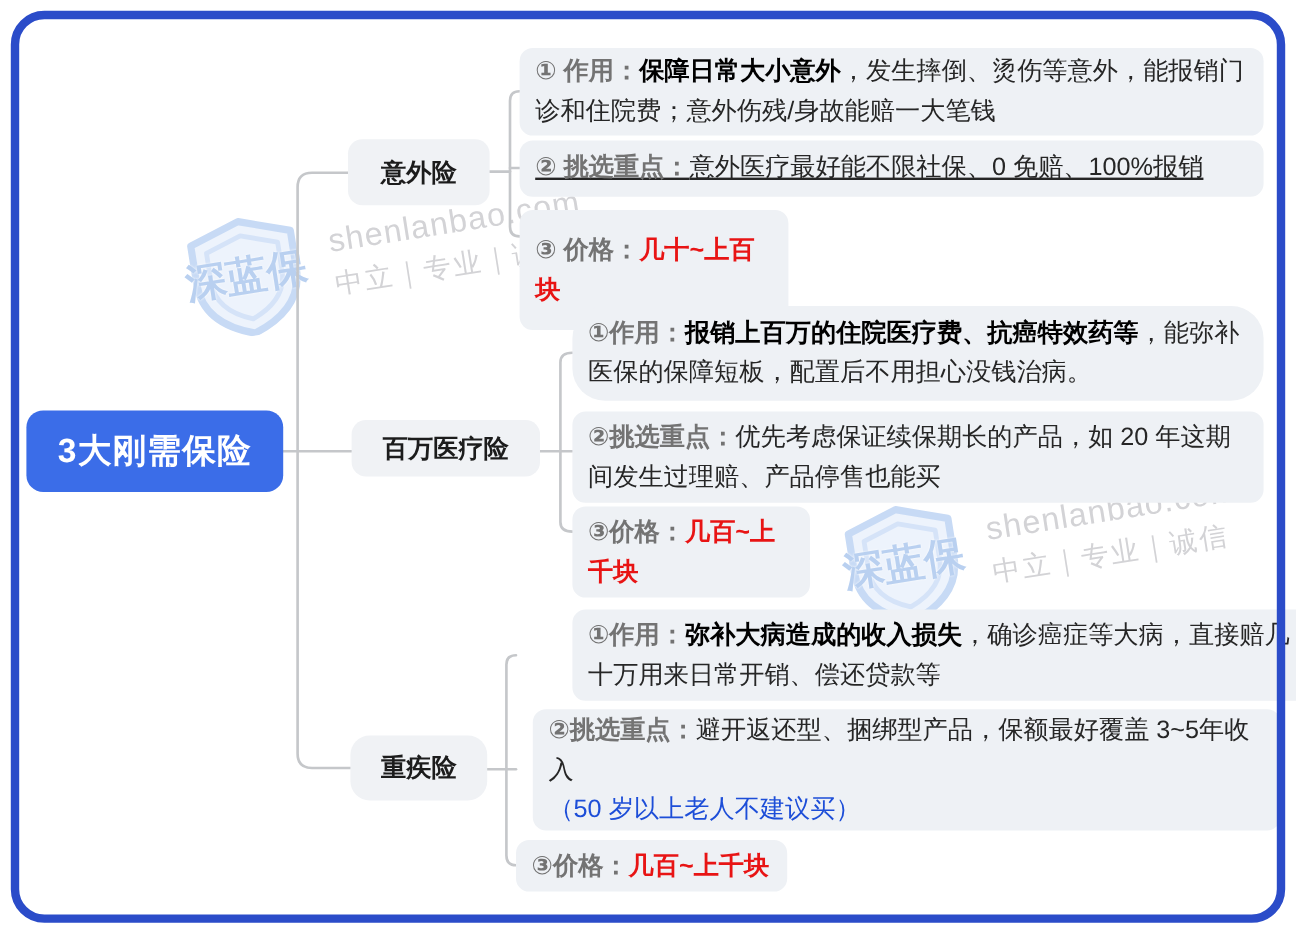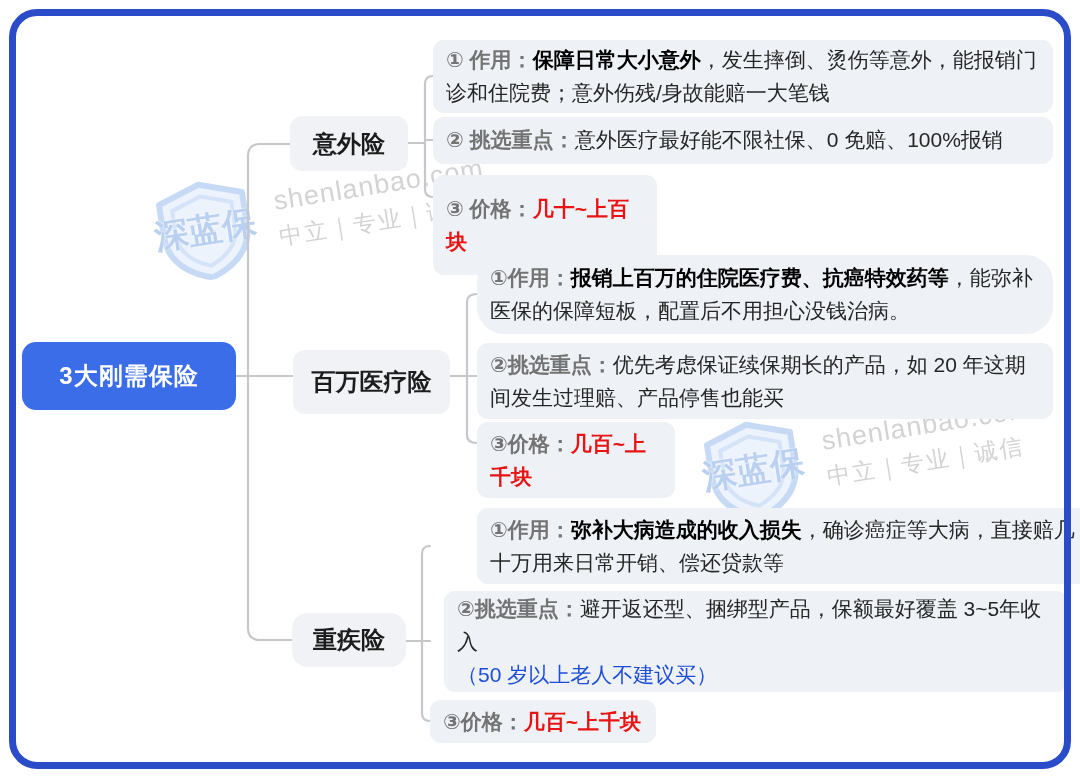--- a/index.html
+++ b/index.html
@@ -6,39 +6,39 @@
   html,body { width:1080px; height:778px; background:#ffffff; font-family:"Liberation Sans","DejaVu Sans",sans-serif; }
   #canvas { position:relative; width:1080px; height:778px; background:#ffffff; overflow:hidden; }
 
   .page-border { position:absolute; left:9px; top:9px; width:1062px; height:760px;
     border:7px solid #2b4cc9; border-radius:28px; pointer-events:none; z-index:5; }
 
   svg.connectors { position:absolute; left:0; top:0; z-index:1; pointer-events:none; }
 
   .root-node { position:absolute; left:22px; top:342px; width:214px; height:68px;
     background:#3b6de8; border-radius:14px; display:flex; align-items:center; justify-content:center;
-    color:#ffffff; font-size:24px; font-weight:700; z-index:3; letter-spacing:1px; }
+    color:#ffffff; font-size:28px; font-weight:700; z-index:3; letter-spacing:1px; }
 
   .branch-node { position:absolute; background:#f0f2f5; border-radius:12px;
     display:flex; align-items:center; justify-content:center;
-    color:#1c1c1c; font-size:24px; font-weight:700; z-index:3; }
+    color:#1c1c1c; font-size:21px; font-weight:700; z-index:3; }
   .node-accident { left:290px; top:116px; width:118px; height:55px; }
-  .node-medical  { left:293px; top:350px; width:157px; height:64px; }
+  .node-medical  { left:293px; top:350px; width:157px; height:47px; }
   .node-critical { left:292px; top:613px; width:114px; height:54px;border-radius:16px; }
 
   .detail-box { position:absolute; background:#eef1f5; border-radius:11px;
     font-size:21px; line-height:33px; color:#262626; z-index:2; }
   .seg-label { color:#737373; font-weight:700; }
   .seg-bold { color:#000000; font-weight:700; }
   .seg-normal { color:#262626; font-weight:400; }
   .seg-price { color:#e81414; font-weight:700; }
   .seg-note { color:#1d4ed8; font-weight:400; display:block; }
 
   .box-a1 { left:433px; top:40px;  width:620px; min-height:73px;  padding:3px 13px; }
-  .box-a2 { left:433px; top:117px; width:620px; min-height:47px;  padding:6px 13px; }
+  .box-a2 { left:433px; top:117px; width:620px; min-height:47px;  padding:6px 13px;text-decoration:underline; }
   .box-a3 { left:433px; top:175px; width:224px; min-height:42px;  padding:17px 13px; }
   .box-b1 { left:477px; top:255px; width:576px; min-height:79px;  padding:6px 13px;border-radius:27px; }
   .box-b2 { left:477px; top:343px; width:576px; min-height:76px;  padding:5px 13px; }
   .box-b3 { left:477px; top:422px; width:198px; min-height:43px;  padding:5px 13px; }
   .box-c1 { left:430px; top:508px; width:623px; min-height:76px;  padding:5px 13px;margin-left:47px; }
   .box-c2 { left:430px; top:591px; width:623px; min-height:100px; padding:1px 13px;margin-left:14px; }
   .box-c3 { left:430px; top:700px; width:226px; min-height:43px;  padding:5px 13px; }
 
   .wm { position:absolute; display:flex; align-items:center; gap:20px;
     transform:rotate(-9deg); z-index:0; pointer-events:none; }

